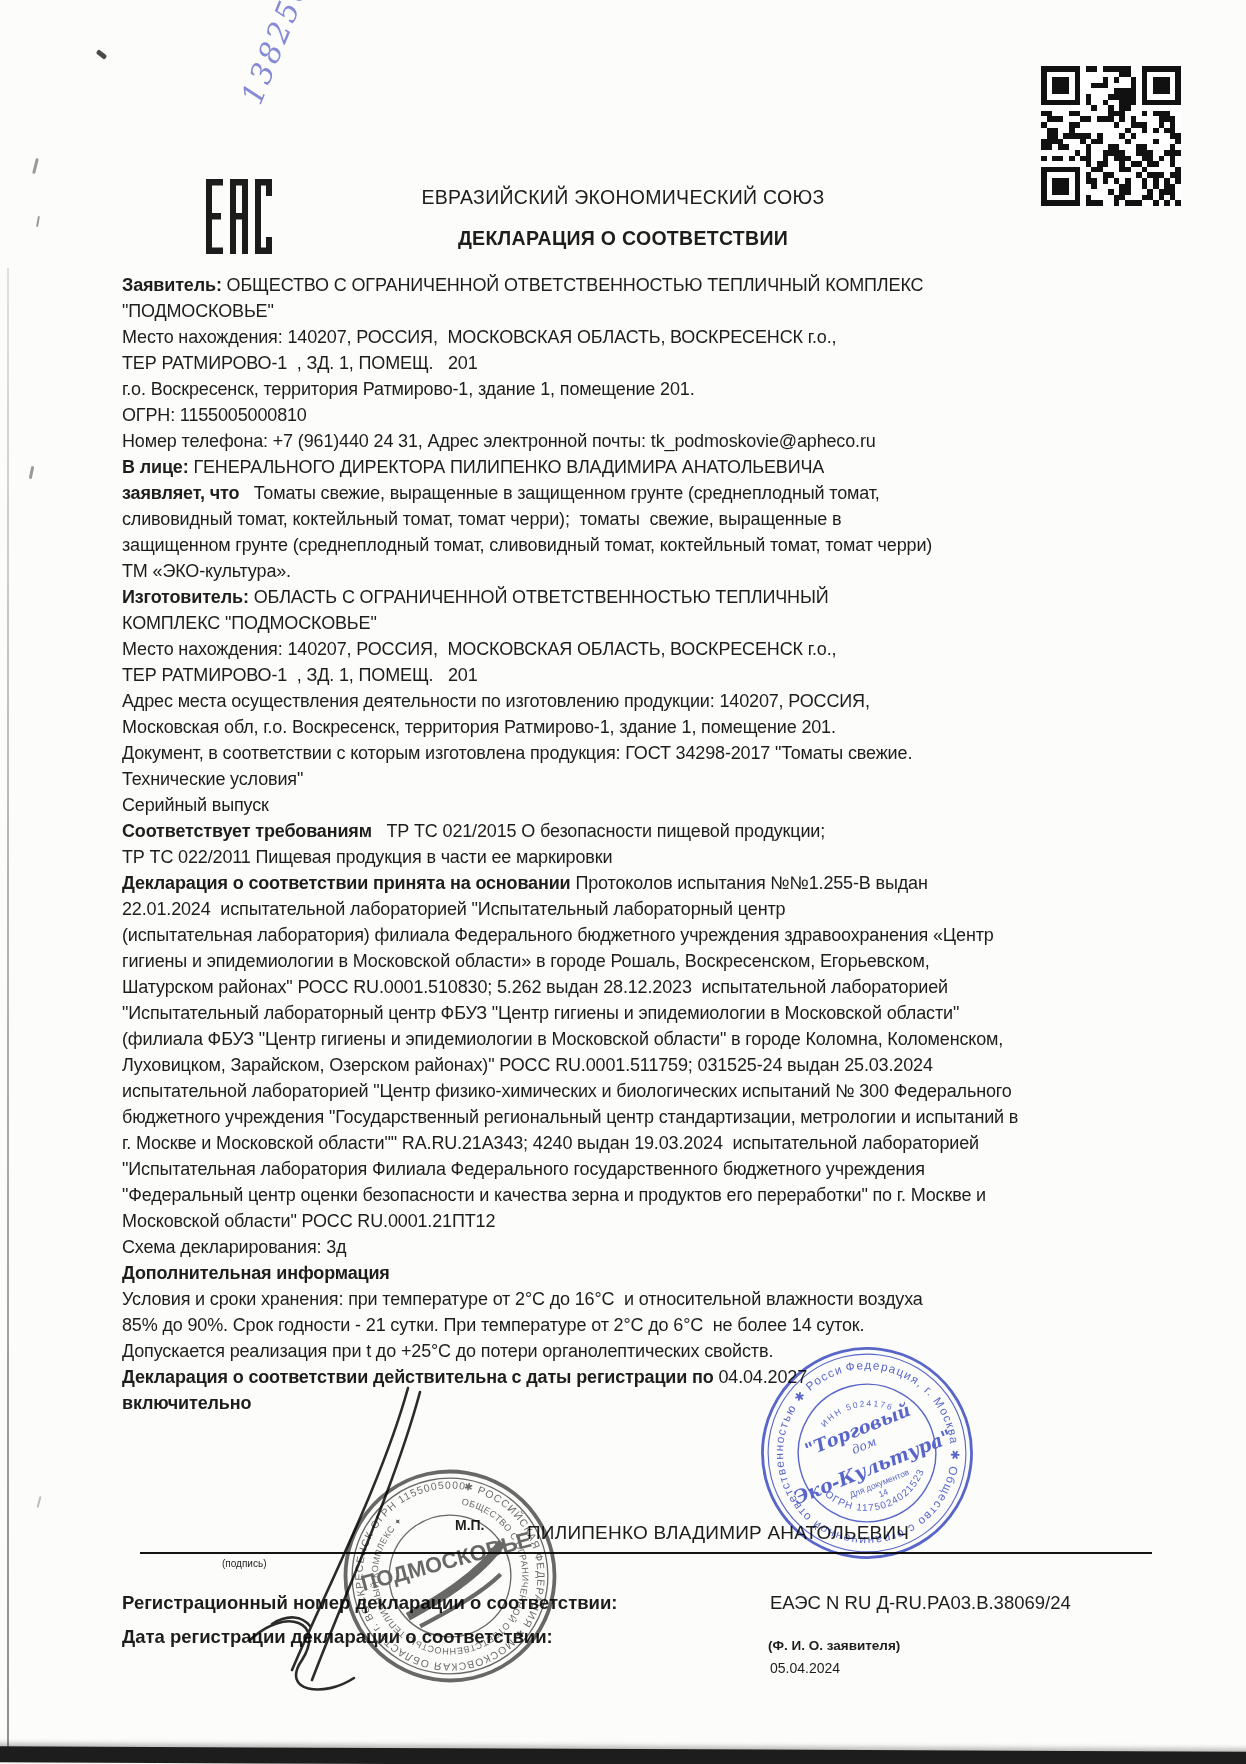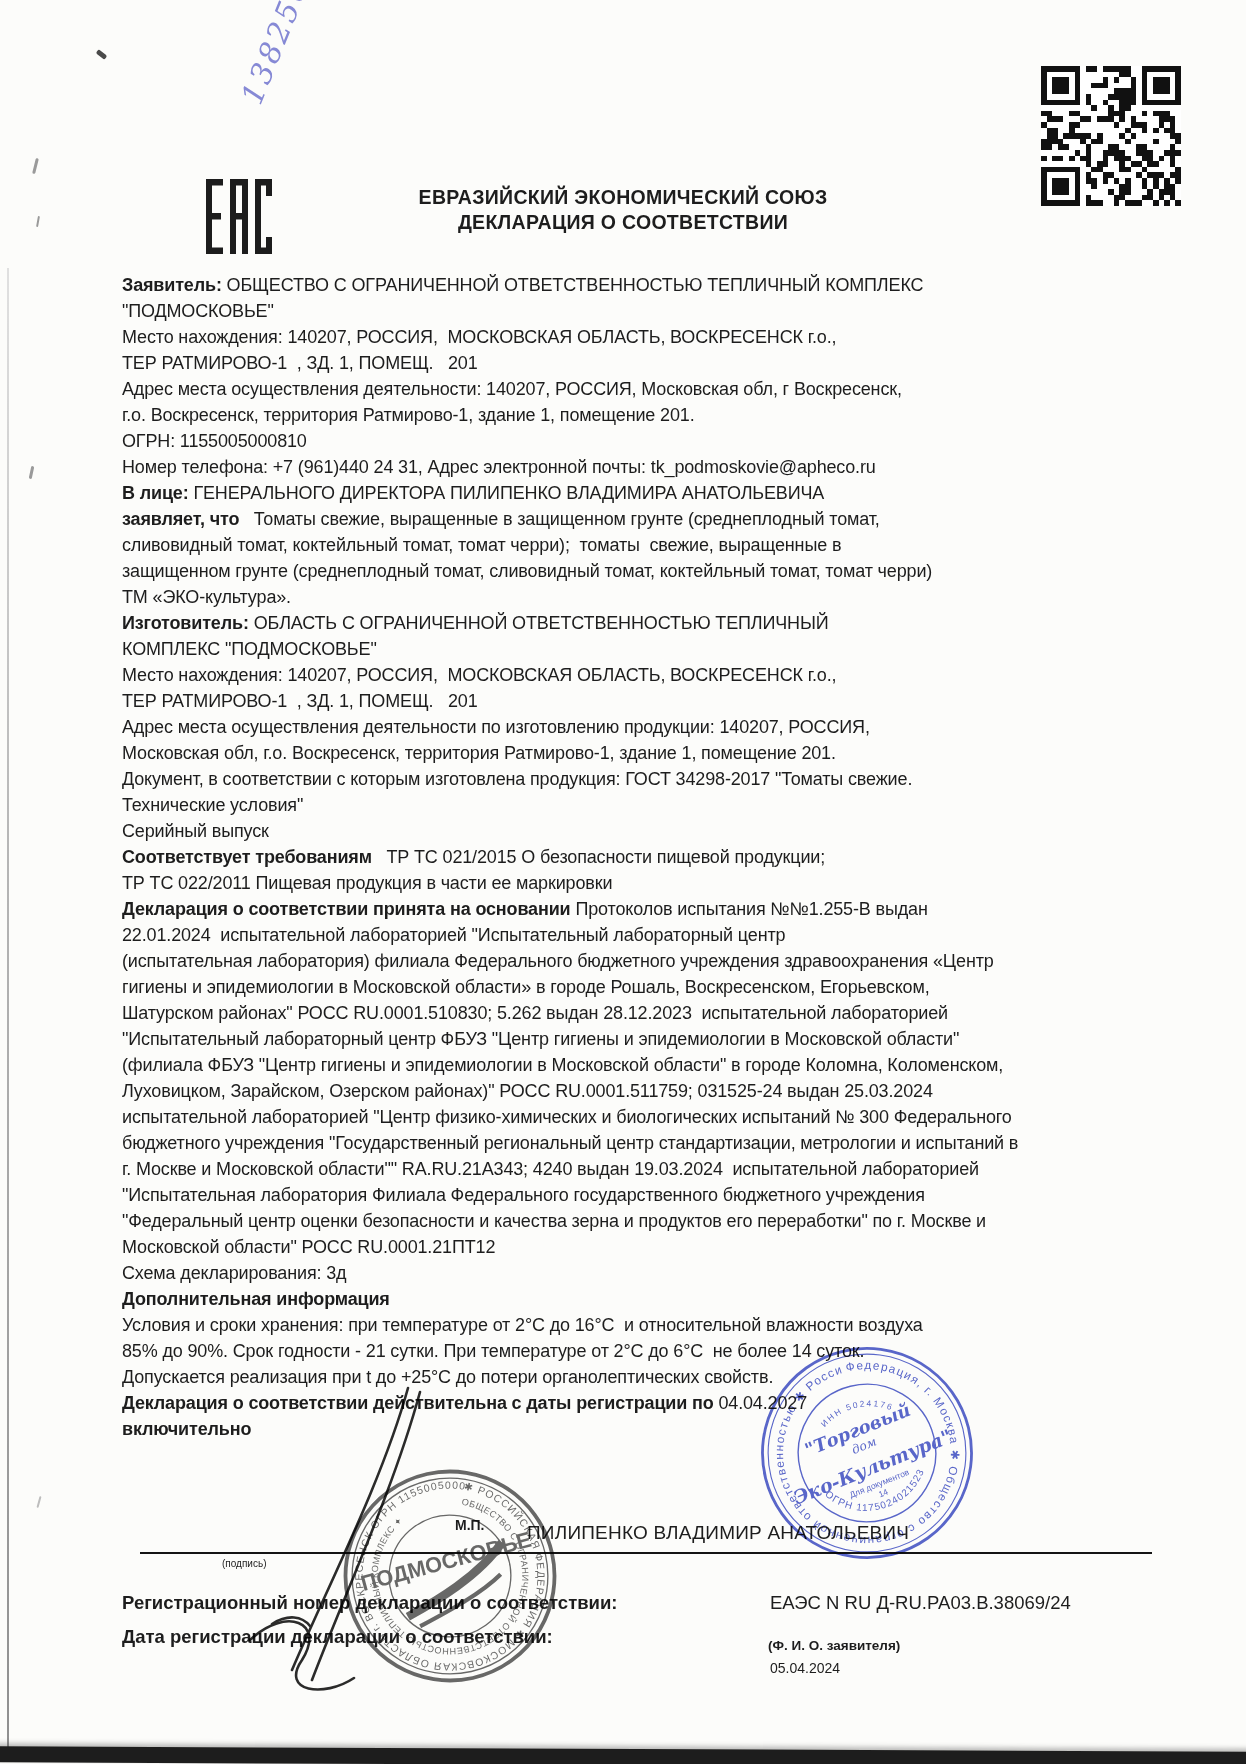--- a/index.html
+++ b/index.html
@@ -11,22 +11,22 @@
   
   .eac{position:absolute;left:206px;top:179px;}
   .hand-num{
     position:absolute;left:234px;top:96px;
     font-family:"DejaVu Serif",serif;font-style:italic;
     font-size:30px;letter-spacing:3px;
     transform:rotate(-68deg);transform-origin:left top;
     opacity:.85;
   }
   .titles{position:absolute;left:120px;top:186px;width:1006px;text-align:center;}
-  .title1{font-weight:bold;font-size:19.5px;letter-spacing:.3px;}
-  .title2{font-weight:bold;font-size:19.5px;letter-spacing:.3px;margin-top:2px;}
+  .title1{font-weight:normal;font-size:19.5px;letter-spacing:.3px;}
+  .title2{font-weight:bold;font-size:19.5px;letter-spacing:.3px;margin-top:18px;}
   .qr{position:absolute;left:1041px;top:66px;}
   
   .body-lines{position:absolute;left:122px;top:272px;width:1014px;}
   .line{font-size:18px;line-height:26px;white-space:pre-wrap;letter-spacing:-0.15px;}
   .line.gap{}
   .line .b{font-weight:bold;}
   
   .mp{position:absolute;left:455px;top:1517px;font-weight:bold;font-size:14px;}
   .fio-name{position:absolute;left:527px;top:1522px;font-size:19px;letter-spacing:.2px;}
   .sig-line{position:absolute;left:140px;top:1552px;width:1012px;border-top:2.5px solid #141414;}
@@ -305,21 +305,20 @@
   <div class="titles">
     <div class="title1">ЕВРАЗИЙСКИЙ ЭКОНОМИЧЕСКИЙ СОЮЗ</div>
     <div class="title2">ДЕКЛАРАЦИЯ О СООТВЕТСТВИИ</div>
   </div>
 
   <div class="body-lines">
       <div class="line"><span class="b">Заявитель:</span><span> ОБЩЕСТВО С ОГРАНИЧЕННОЙ ОТВЕТСТВЕННОСТЬЮ ТЕПЛИЧНЫЙ КОМПЛЕКС</span></div>
       <div class="line"><span>"ПОДМОСКОВЬЕ"</span></div>
       <div class="line"><span>Место нахождения: 140207, РОССИЯ,  МОСКОВСКАЯ ОБЛАСТЬ, ВОСКРЕСЕНСК г.о.,</span></div>
       <div class="line"><span>ТЕР РАТМИРОВО-1  , ЗД. 1, ПОМЕЩ.   201</span></div>
-      <div class="line"><span>Адрес места осуществления деятельности: 140207, РОССИЯ, Московская обл, г Воскресенск,</span></div>
       <div class="line"><span>г.о. Воскресенск, территория Ратмирово-1, здание 1, помещение 201.</span></div>
       <div class="line"><span>ОГРН: 1155005000810</span></div>
       <div class="line"><span>Номер телефона: +7 (961)440 24 31, Адрес электронной почты: tk_podmoskovie@apheco.ru</span></div>
       <div class="line gap"><span class="b">В лице:</span><span> ГЕНЕРАЛЬНОГО ДИРЕКТОРА ПИЛИПЕНКО ВЛАДИМИРА АНАТОЛЬЕВИЧА</span></div>
       <div class="line gap"><span class="b">заявляет, что</span><span>   Томаты свежие, выращенные в защищенном грунте (среднеплодный томат,</span></div>
       <div class="line"><span>сливовидный томат, коктейльный томат, томат черри);  томаты  свежие, выращенные в</span></div>
       <div class="line"><span>защищенном грунте (среднеплодный томат, сливовидный томат, коктейльный томат, томат черри)</span></div>
       <div class="line"><span>ТМ «ЭКО-культура».</span></div>
       <div class="line"><span class="b">Изготовитель:</span><span> ОБЛАСТЬ С ОГРАНИЧЕННОЙ ОТВЕТСТВЕННОСТЬЮ ТЕПЛИЧНЫЙ</span></div>
       <div class="line"><span>КОМПЛЕКС "ПОДМОСКОВЬЕ"</span></div>

